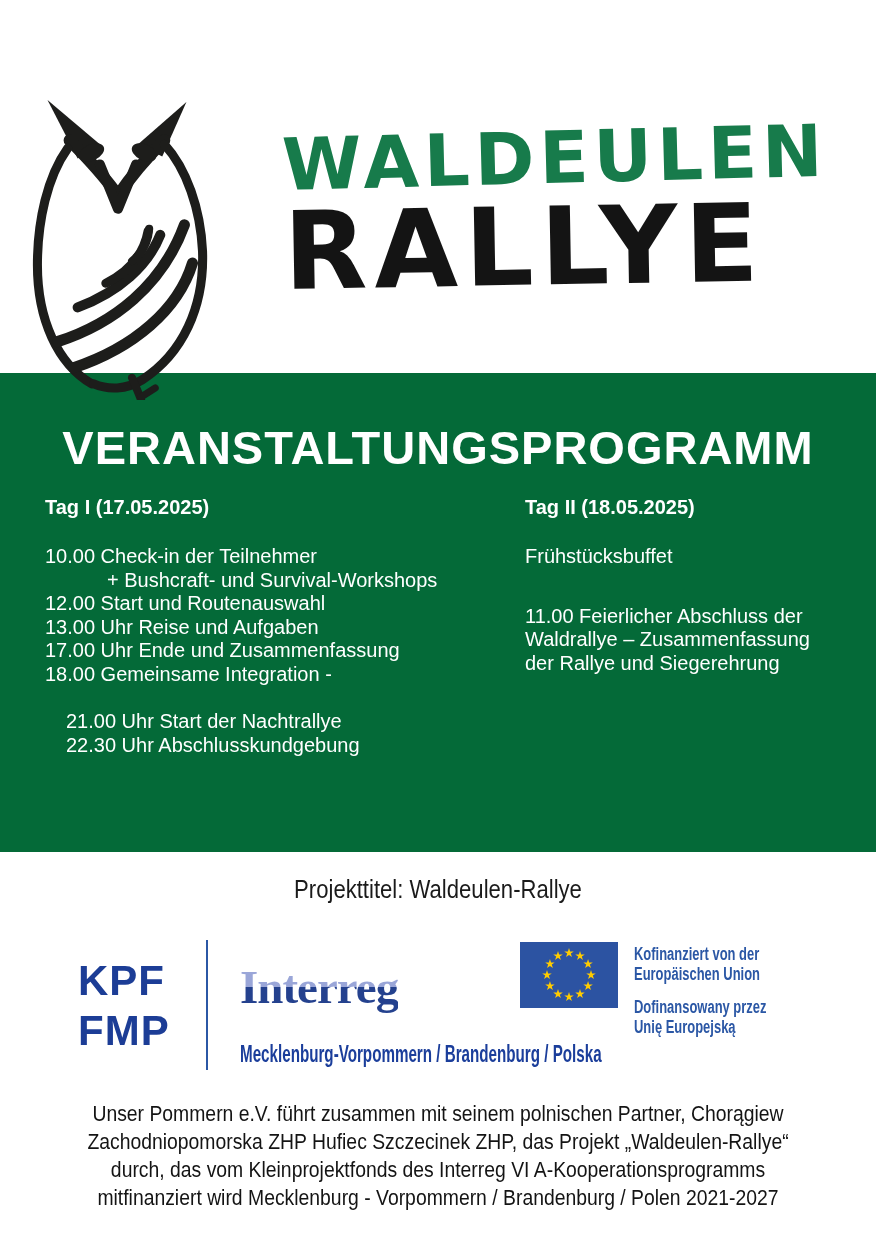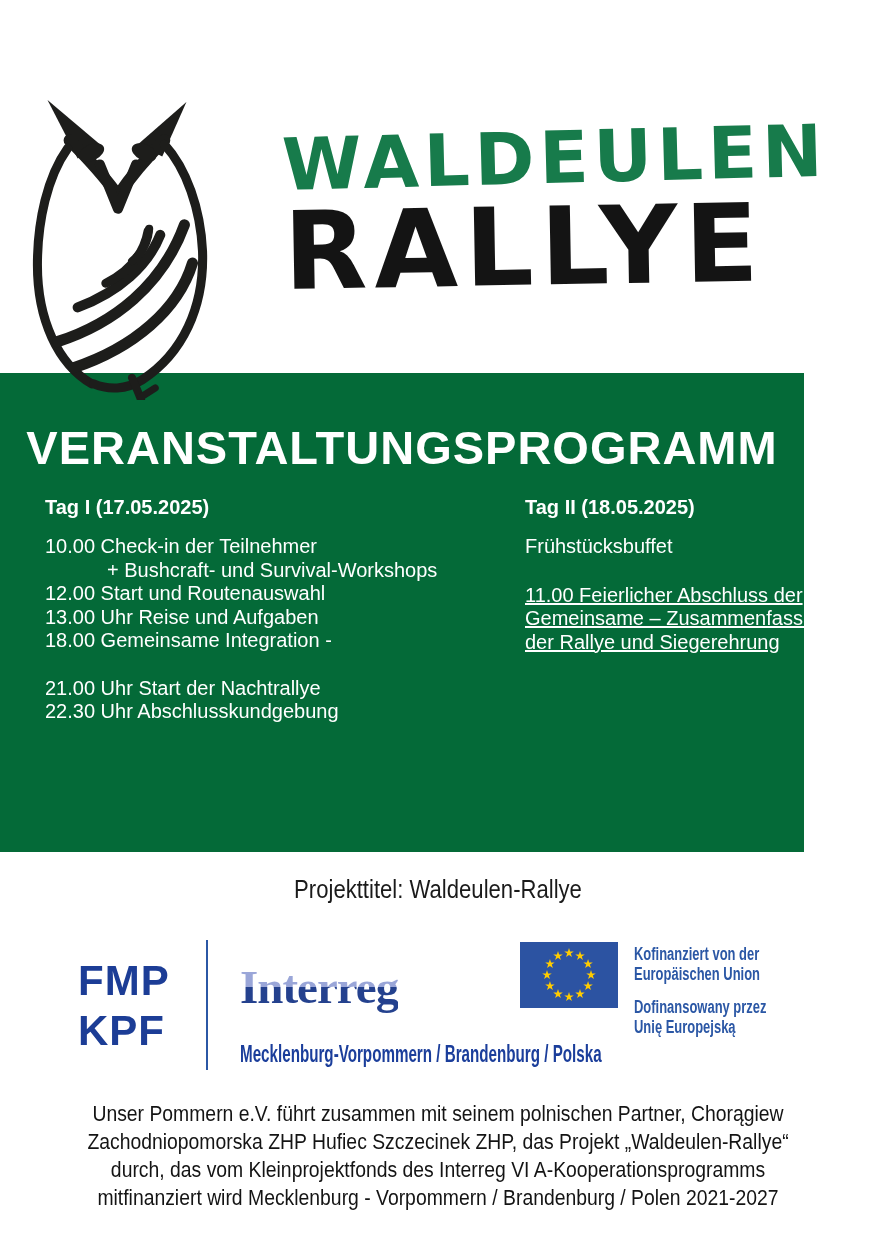--- a/index.html
+++ b/index.html
@@ -19,32 +19,32 @@
   }
   .brand-word2 {
     font-family:"DejaVu Sans", sans-serif; font-weight:bold;
     font-size:108px; line-height:1.0; color:#141414;
     letter-spacing:7px; margin-top:-6px; transform:rotate(-1deg); transform-origin:left top;
     white-space:nowrap;
   }
 
   
   .band {
-    position:absolute; left:0; top:373px; width:804px; height:479px;
+    position:absolute; left:0; top:373px; width:876px; height:479px;
     background:#046A38; color:#ffffff; z-index:1;
   }
   .band-heading {
     position:absolute; top:47px; width:100%; text-align:center;
     font-size:47px; font-weight:bold; letter-spacing:1px; white-space:nowrap;
   }
   .col { position:absolute; top:122px; }
   .col-left  { left:45px; }
   .col-right { left:525px; }
   .col-header { font-size:20px; font-weight:bold; line-height:24px; }
-  .pblock { margin-top:16px; }
+  .pblock { margin-top:26px; }
   .pline { font-size:20px; line-height:23.5px; white-space:pre; }
   .pline.ind { padding-left:62px; }
 
   
   .project-title {
     position:absolute; top:874px; width:100%; text-align:center;
     font-size:26px; color:#1a1a1a; transform:scaleX(0.85);
     white-space:nowrap;
   }
 
@@ -122,46 +122,47 @@
   <div class="band">
     <div class="band-heading">VERANSTALTUNGSPROGRAMM</div>
 
     <div class="col col-left">
       <div class="col-header">Tag I (17.05.2025)</div>
       <div class="pblock">
         <div class="pline">10.00 Check-in der Teilnehmer</div>
         <div class="pline ind">+ Bushcraft- und Survival-Workshops</div>
         <div class="pline">12.00 Start und Routenauswahl</div>
         <div class="pline">13.00 Uhr Reise und Aufgaben</div>
+        <div class="pline">17.00 Uhr Ende und Zusammenfassung</div>
         <div class="pline">18.00 Gemeinsame Integration -</div>
       </div>
-      <div class="pblock" style="margin-top:24px;">
+      <div class="pblock" style="margin-top:24px;margin-left:21px;">
         <div class="pline">21.00 Uhr Start der Nachtrallye</div>
         <div class="pline">22.30 Uhr Abschlusskundgebung</div>
       </div>
     </div>
 
     <div class="col col-right">
       <div class="col-header">Tag II (18.05.2025)</div>
       <div class="pblock">
         <div class="pline">Frühstücksbuffet</div>
       </div>
-      <div class="pblock" style="margin-top:25px;text-decoration:underline;">
+      <div class="pblock" style="margin-top:36px;">
         <div class="pline">11.00 Feierlicher Abschluss der</div>
-        <div class="pline">Gemeinsame – Zusammenfassung</div>
+        <div class="pline">Waldrallye – Zusammenfassung</div>
         <div class="pline">der Rallye und Siegerehrung</div>
       </div>
     </div>
   </div>
 
   <div class="project-title">Projekttitel: Waldeulen-Rallye</div>
 
   <div class="kpf">
+    <div>KPF</div>
     <div>FMP</div>
-    <div>KPF</div>
   </div>
 
   <div class="logo-sep"></div>
 
   <div class="interreg">Interreg</div>
   <div class="interreg-region">Mecklenburg-Vorpommern / Brandenburg / Polska</div>
 
   <svg class="eu-flag" viewBox="0 0 98 66" aria-hidden="true">
     <defs>
       <polygon id="star" fill="#ffcc00" points="0,-5 1.12,-1.55 4.76,-1.55 1.82,0.59 2.94,4.05 0,1.91 -2.94,4.05 -1.82,0.59 -4.76,-1.55 -1.12,-1.55"></polygon>

